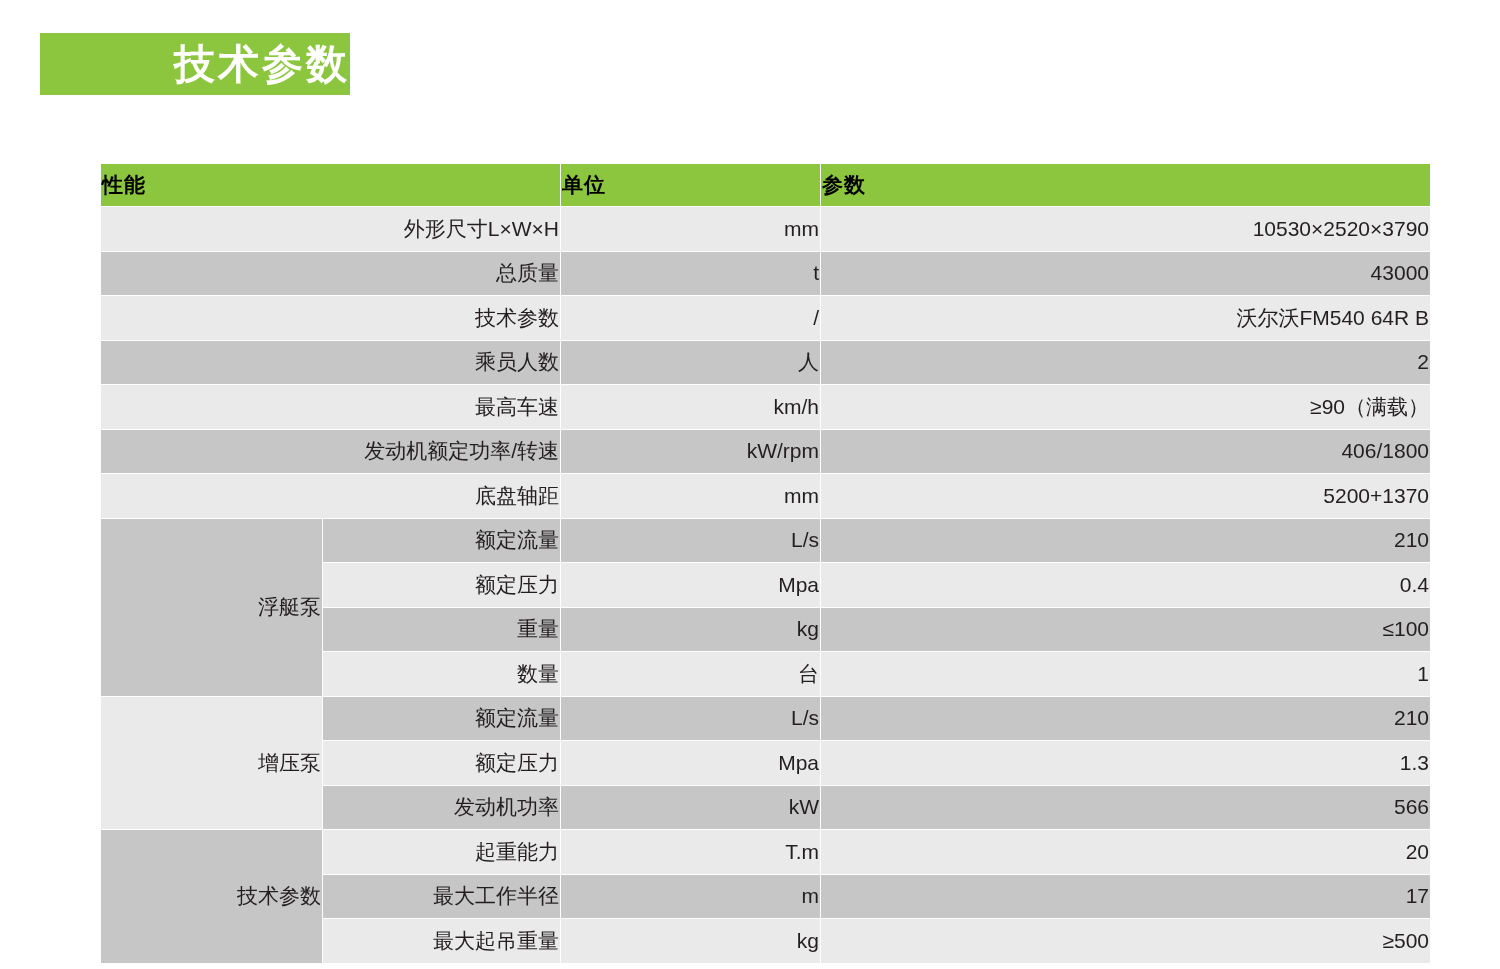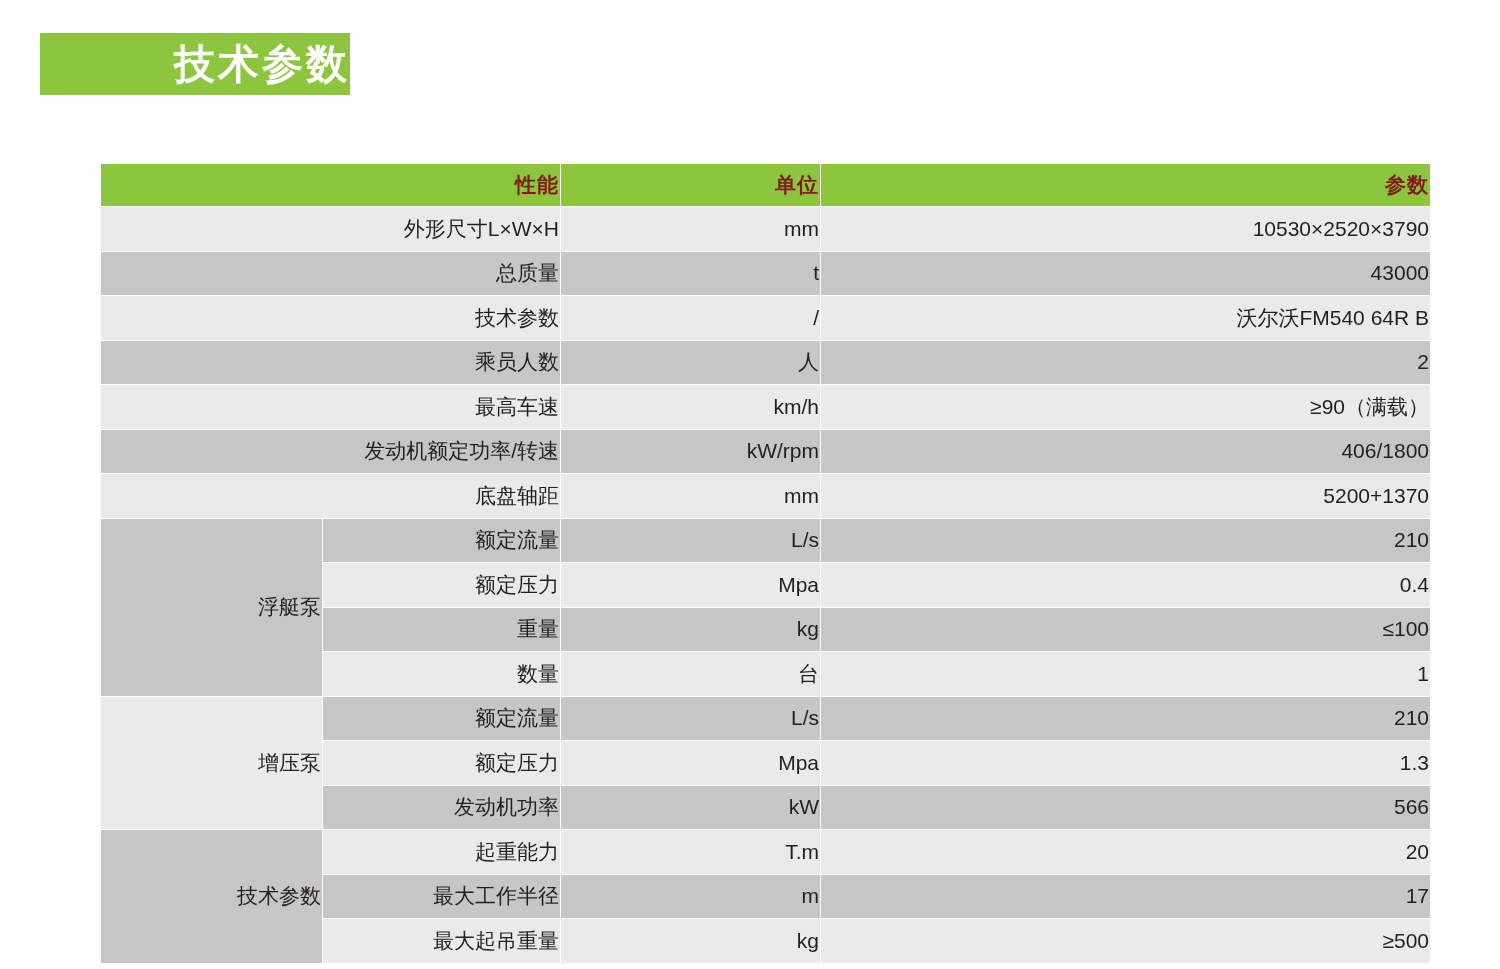--- a/index.html
+++ b/index.html
@@ -48,26 +48,26 @@
     border-collapse: collapse;
     table-layout: fixed;
   }
   .spec-table col.c-group { width: 222px; }
   .spec-table col.c-name  { width: 238px; }
   .spec-table col.c-unit  { width: 260px; }
   .spec-table col.c-value { width: 610px; }
 
   .spec-table th {
     background: #8cc63e;
-    color: #7f1d1d;
+    color: #000000;
     font-size: 21px;
     font-weight: bold;
     height: 40px;
     border: 1px solid #ffffff;
-    text-align: right;
+    text-align: left;
     letter-spacing: 1px;
   }
   .spec-table td {
     height: 41.5px;
     font-size: 21px;
     text-align: right;
     vertical-align: middle;
     border: 1px solid #ffffff;
     color: #231f20;
     font-weight: normal;

